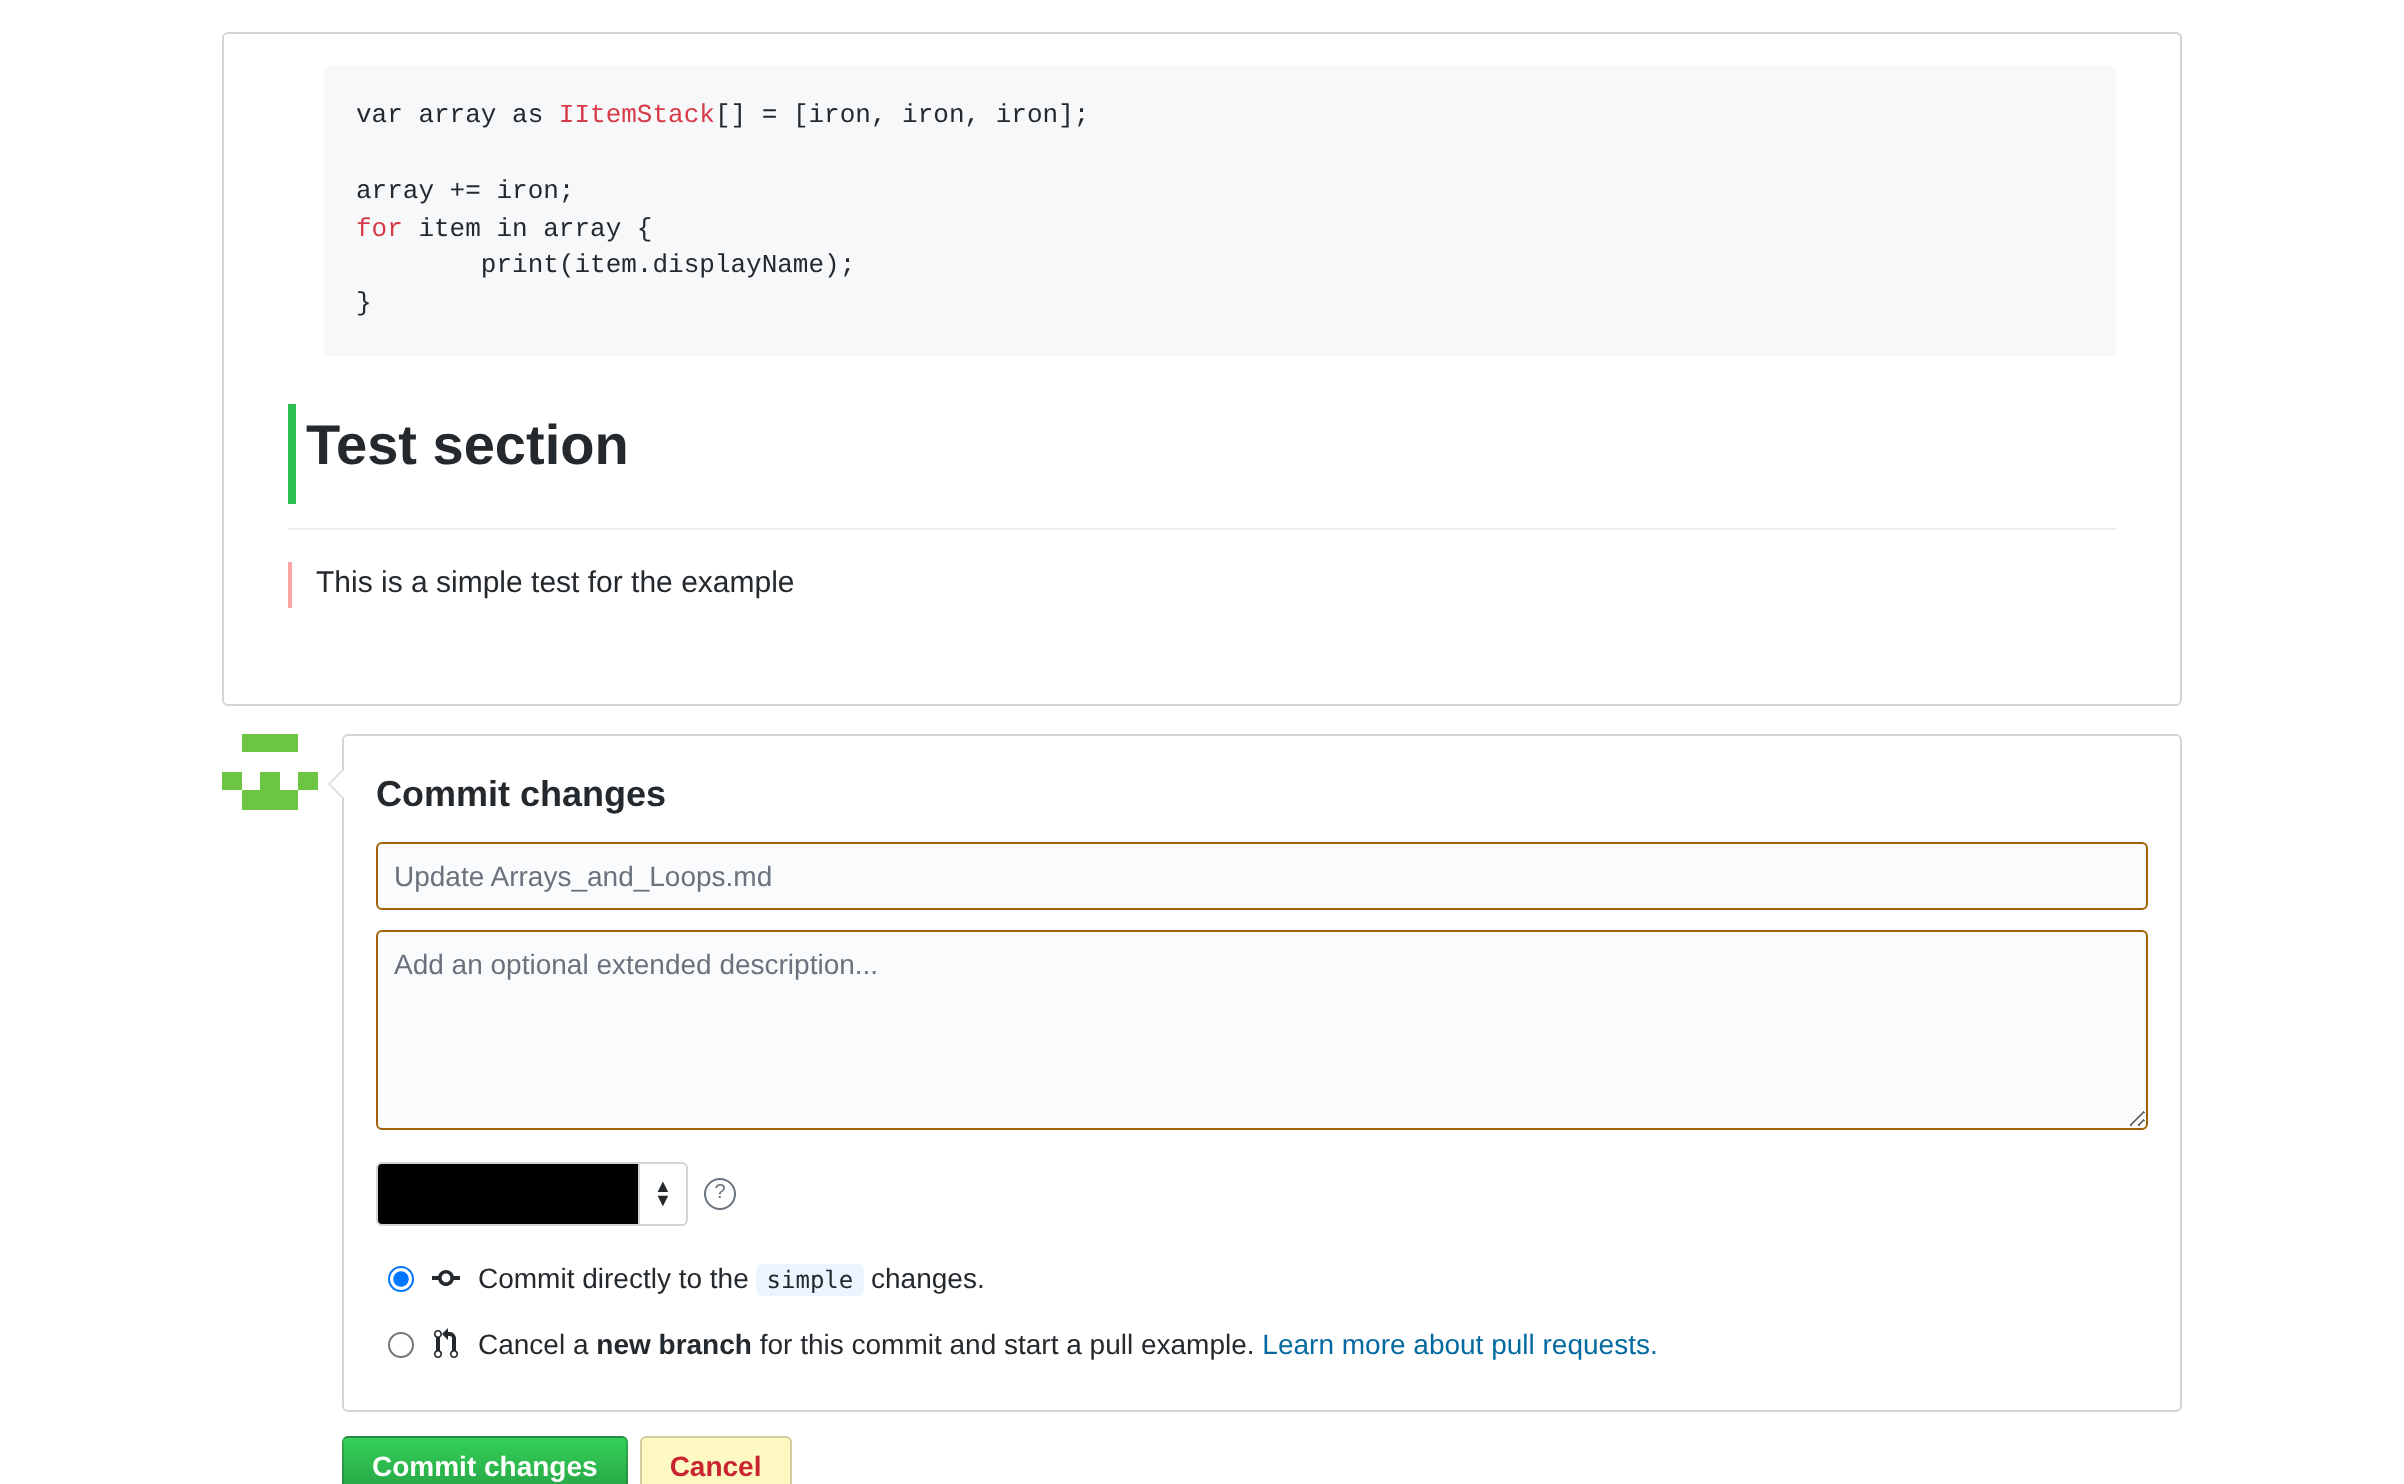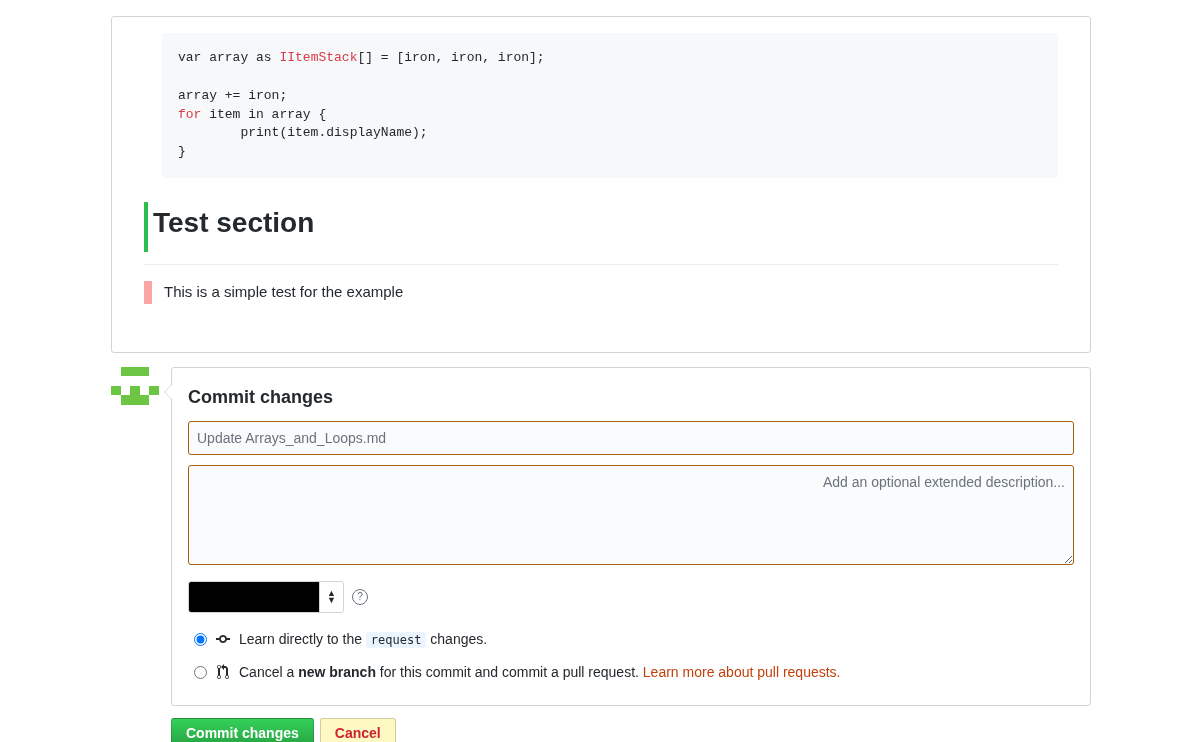--- a/index.html
+++ b/index.html
@@ -45,21 +45,21 @@
       font-size: 28px;
       font-weight: 600;
       padding-bottom: 8px;
     }
     .heading-hr {
       border: none;
       border-bottom: 1px solid #eaecef;
       margin-bottom: 16px;
     }
     .quote-block {
-      border-left: 8px solid #fca5a5;
+      border-left: 2px solid #fca5a5;
       padding-left: 12px;
       margin-bottom: 16px;
       font-size: 15px;
     }
     .commit-section {
       display: flex;
       align-items: flex-start;
       gap: 12px;
       margin-top: 14px;
     }
@@ -114,21 +114,20 @@
       background: #fafbfc;
       border: 1px solid #a16207;
       border-radius: 3px;
       margin-bottom: 10px;
       font-family: inherit;
     }
     .form-control::placeholder { color: #6a737d; }
     textarea.form-control {
       min-height: 100px;
       resize: vertical;
-      text-align: right;
     }
     .select-row {
       display: flex;
       align-items: center;
       gap: 8px;
       margin-bottom: 10px;
     }
     .select-ctrl {
       display: flex;
       align-items: center;
@@ -176,21 +175,21 @@
     .radio-row svg { fill: #24292e; flex-shrink: 0; }
     .code-pill {
       background: #eaf5ff;
       border-radius: 3px;
       padding: 1px 5px;
       font-family: SFMono-Regular, Consolas, monospace;
       font-size: 12px;
       color: #24292e;
     }
     .branch-strong { font-weight: 700; }
-    .link { color: #c2410c; text-decoration: none; }
+    .link { color: #0369a1; text-decoration: none; }
     .actions {
       margin-top: 12px;
       display: flex;
       gap: 6px;
     }
     .btn {
       padding: 6px 14px;
       font-size: 14px;
       font-weight: 600;
       border-radius: 3px;
@@ -275,31 +274,31 @@
           </div>
           <div class="help-icon">?</div>
         </div>
 
         <label class="radio-row">
           <input type="radio" name="commit-choice" checked="" style="">
           <svg width="16" height="16" viewBox="0 0 14 16">
               <path d="M10.86 7c-.45-1.72-2-3-3.86-3S3.59 5.28 3.14 7H0v2h3.14c.45 1.72 2 3 3.86 3s3.41-1.28 3.86-3H14V7h-3.14zM7 10.2c-1.22 0-2.2-.98-2.2-2.2 0-1.22.98-2.2 2.2-2.2 1.22 0 2.2.98 2.2 2.2 0 1.22-.98 2.2-2.2 2.2z"></path>
             </svg>
           <span>
-            <span>Learn directly to the </span><span class="code-pill">request</span><span> changes.</span>
+            <span>Commit directly to the </span><span class="code-pill">simple</span><span> changes.</span>
           </span>
         </label>
 
         <label class="radio-row">
           <input type="radio" name="commit-choice" style="">
           <svg width="16" height="16" viewBox="0 0 12 16">
               <path d="M11 11.28V5c-.03-.78-.34-1.47-.94-2.06C9.46 2.35 8.78 2.03 8 2H7V0L4 3l3 3V4h1c.27.02.48.11.69.31.21.2.3.42.31.69v6.28A1.993 1.993 0 0 0 10 15a1.993 1.993 0 0 0 1-3.72zm-1 2.92c-.66 0-1.2-.55-1.2-1.2 0-.65.55-1.2 1.2-1.2.65 0 1.2.55 1.2 1.2 0 .65-.55 1.2-1.2 1.2zM4 3c0-1.11-.89-2-2-2a1.993 1.993 0 0 0-1 3.72v6.56A1.993 1.993 0 0 0 2 15a1.993 1.993 0 0 0 1-3.72V4.72c.59-.34 1-.98 1-1.72zm-.8 10c0 .66-.55 1.2-1.2 1.2-.65 0-1.2-.55-1.2-1.2 0-.65.55-1.2 1.2-1.2.65 0 1.2.55 1.2 1.2zM2 4.2C1.34 4.2.8 3.65.8 3c0-.65.55-1.2 1.2-1.2.65 0 1.2.55 1.2 1.2 0 .65-.55 1.2-1.2 1.2z"></path>
             </svg>
           <span>
-            <span>Cancel a </span><span class="branch-strong">new branch</span><span> for this commit and commit a pull request. </span><a href="#" class="link">Learn more about pull requests.</a>
+            <span>Cancel a </span><span class="branch-strong">new branch</span><span> for this commit and start a pull example. </span><a href="#" class="link">Learn more about pull requests.</a>
           </span>
         </label>
       </div>
 
       <div class="actions">
         <button class="btn btn-primary">Commit changes</button>
         <button class="btn btn-danger">Cancel</button>
       </div>
     </div>
   </div>

